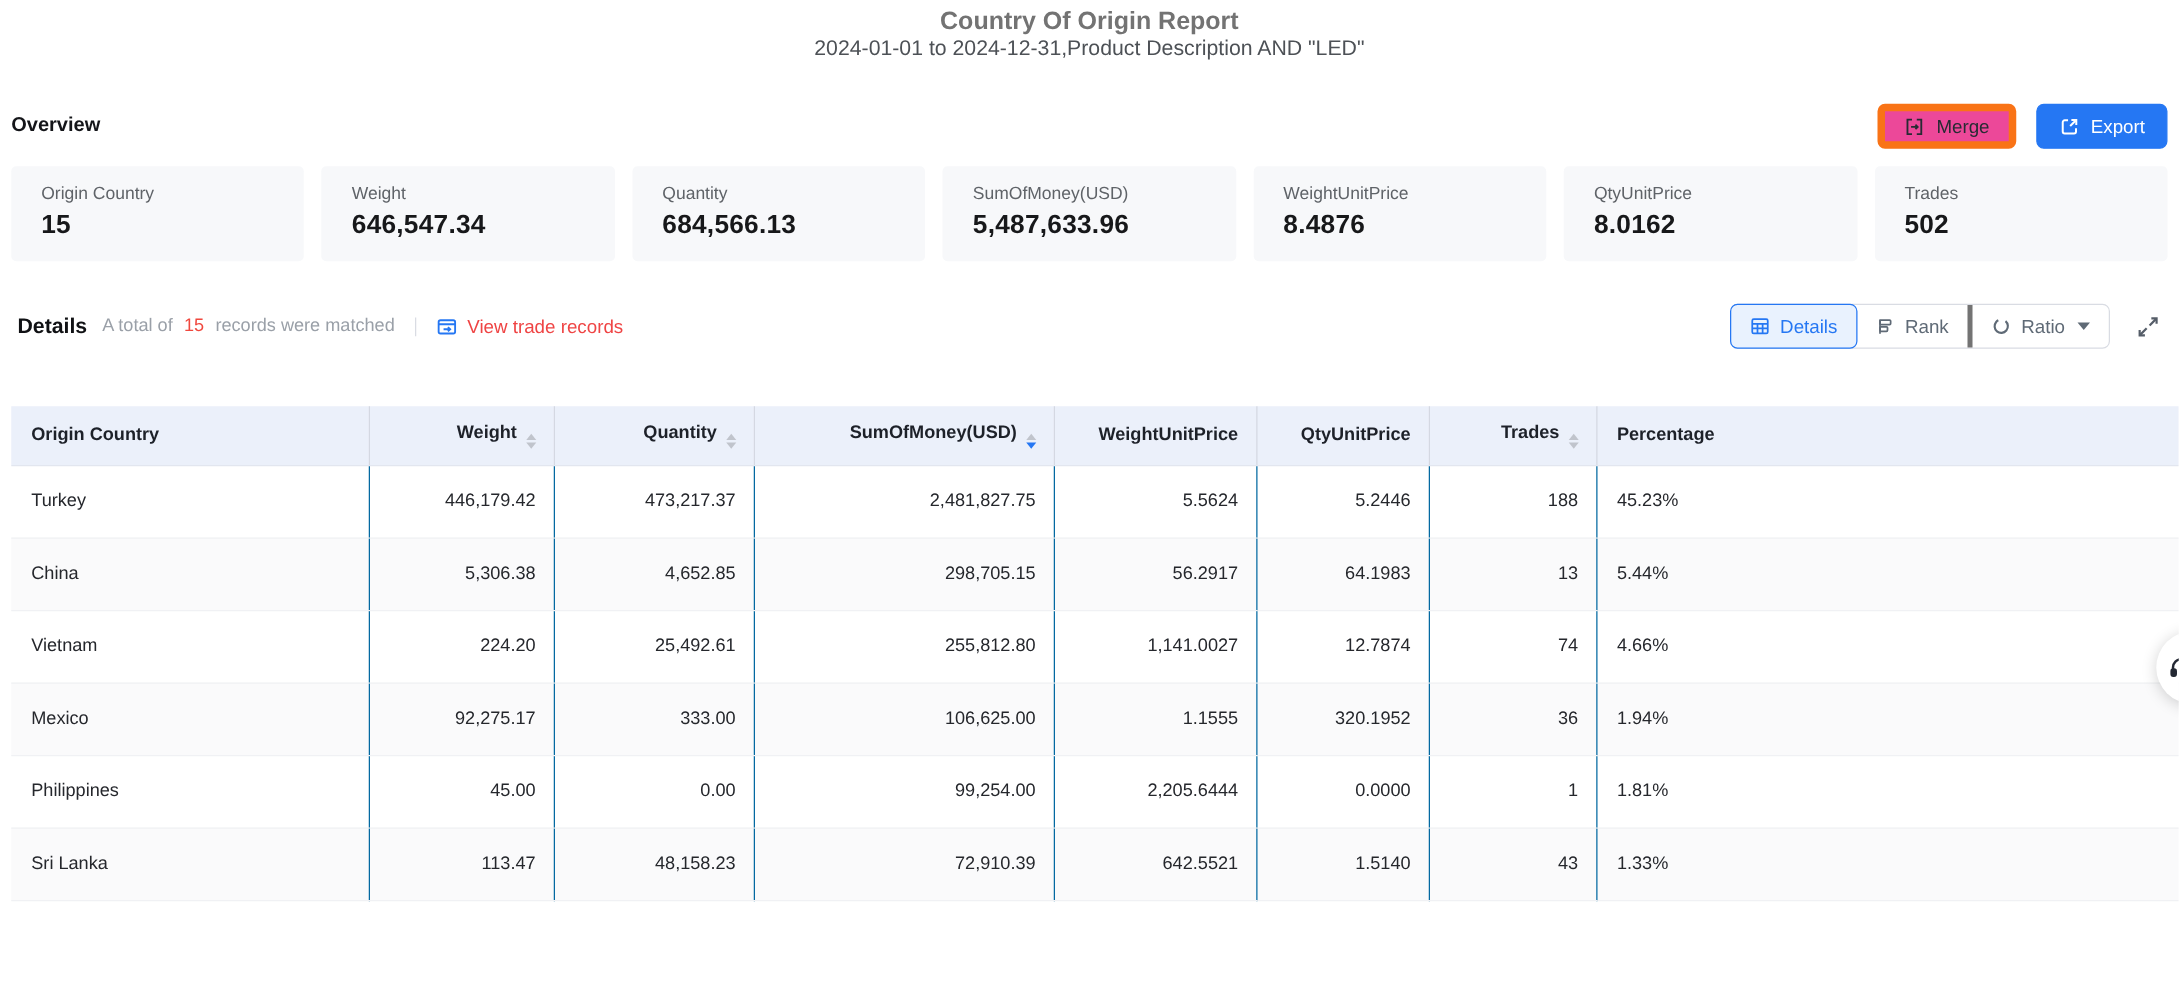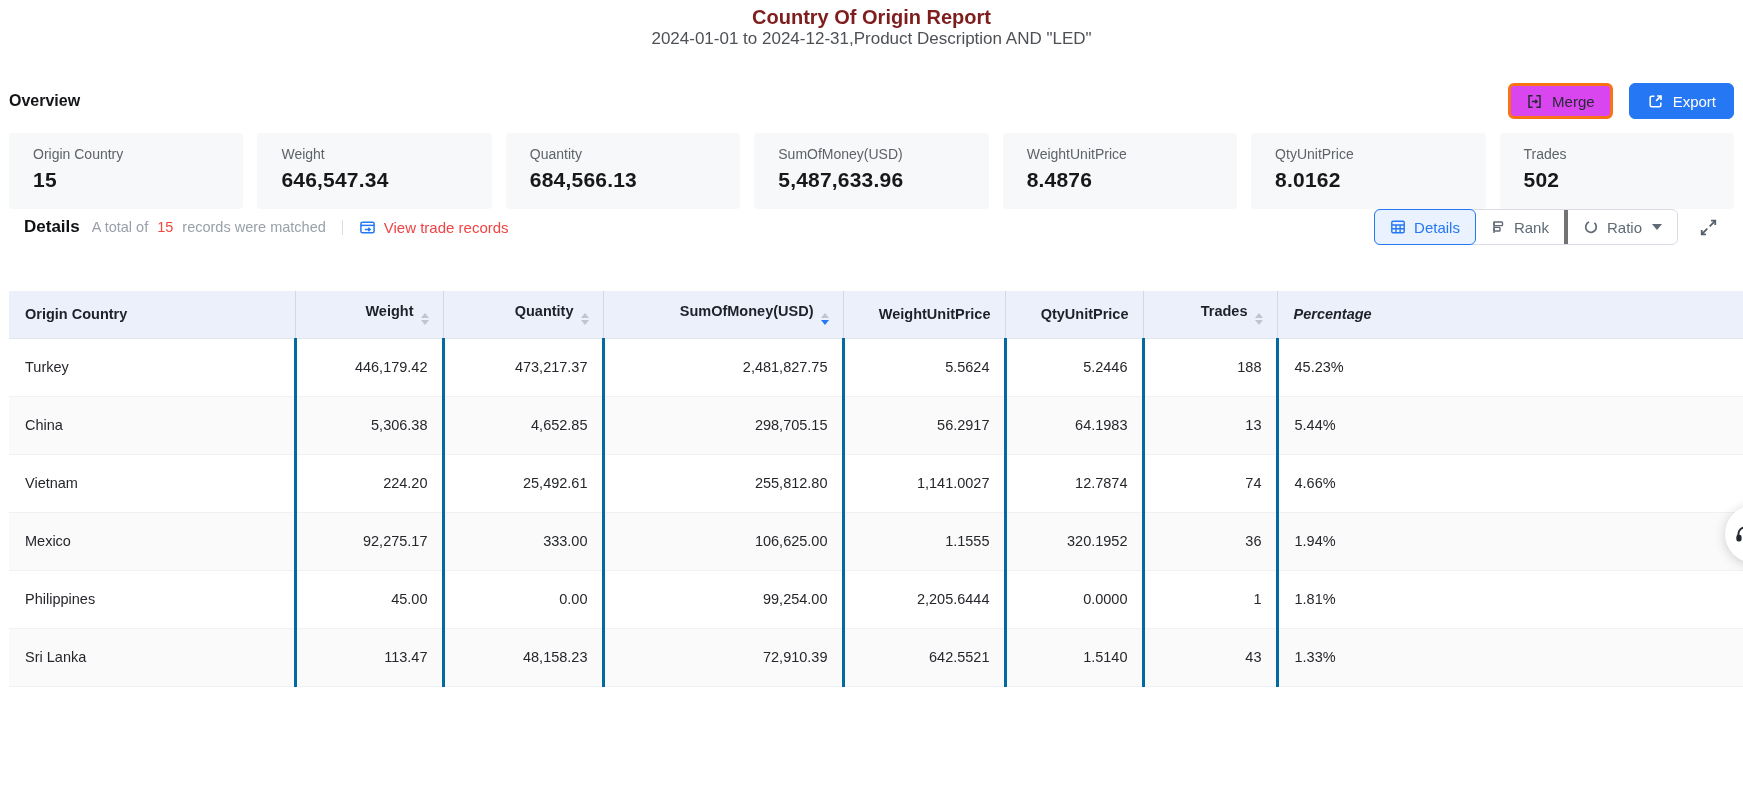--- a/index.html
+++ b/index.html
@@ -1,41 +1,41 @@
 <!DOCTYPE html>
 <html><head>
 <meta charset="utf-8">
 <style>
   * { box-sizing: border-box; margin: 0; padding: 0; }
   html,body { width:1743px; height:785px; overflow:hidden; background:#fff;
     font-family:"Liberation Sans", sans-serif; position:relative; }
 
   
-  .report-title { text-align:center; padding-top:6px; font-size:20px; font-weight:600; color:#7f1d1d; }
+  .report-title { text-align:center; padding-top:6px; font-size:20px; font-weight:600; color:#737373; }
   .report-subtitle { text-align:center; font-size:17px; color:#4d5156; }
 
   
   .overview-head { display:flex; justify-content:space-between; align-items:center;
     padding:0 9px; margin-top:30px; height:44px; }
   .overview-label { font-size:16px; font-weight:700; color:#141519; }
   .head-btns { display:flex; gap:16px; align-items:center; }
   .btn { height:36px; display:inline-flex; align-items:center; gap:9px; border-radius:6px;
     font-size:15px; padding:0 15px; cursor:pointer; white-space:nowrap; }
-  .btn-merge { background:#d946ef; border:3px solid #f97316; color:#272b33;justify-content:center; }
+  .btn-merge { background:#ec4899; border:6px solid #f97316; color:#272b33;justify-content:center; }
   .btn-export { background:#2577F3; border:1px solid #2577F3; color:#fff; padding:0 17px; }
 
   
   .cards-row { display:flex; gap:14px; padding:0 9px; margin-top:10px; }
   .card { flex:1 1 0; background:#f7f8fa; border-radius:4px; height:76px; padding:13px 24px; }
   .card-label { font-size:14px; color:#5f6368; }
   .card-value { font-size:21px; font-weight:700; color:#17181a; margin-top:6px; letter-spacing:.2px; }
 
   
   .details-bar { display:flex; justify-content:space-between; align-items:center;
-    padding:0 24px; height:36px; }
+    padding:0 14px; margin-top:34px; height:36px; }
   .details-left { display:flex; align-items:center; }
   .details-label { font-size:17px; font-weight:700; color:#101114; margin-right:12px; }
   .match-text { font-size:14.5px; color:#9aa0a8; }
   .match-count { color:#f0483e; margin:0 9px; }
   .v-divider { width:1px; height:15px; background:#d9dce3; margin:0 16px; }
   .trade-link { color:#ef4444; font-size:15px; display:inline-flex; align-items:center; gap:8px; cursor:pointer; }
 
   .details-right { display:flex; align-items:center; }
   .tab-group { display:flex; align-items:stretch; border:1px solid #d9dce3; border-radius:6px; height:36px; background:#fff; }
   .tab { display:flex; align-items:center; gap:8px; padding:0 15px; font-size:15px; color:#5f6a76; cursor:pointer; white-space:nowrap; }
@@ -44,23 +44,23 @@
   .tab.active + .tab { border-left:none; }
   .chev { width:0; height:0; border-left:5px solid transparent; border-right:5px solid transparent;
     border-top:6px solid #5f6a76; margin-left:2px; }
   .fullscreen-btn { margin-left:20px; color:#555d68; cursor:pointer; display:flex; align-items:center; }
 
   
   .table-wrap { margin:46px 0 0 9px; }
   table { width:100%; border-collapse:collapse; table-layout:fixed; }
   th { height:47px; background:#ebf0fa; font-weight:700; font-size:14.5px; color:#1d2129;
     border-right:1px solid #d4d8e2; border-bottom:1px solid #e2e6ef; white-space:nowrap; }
-  th:last-child { border-right:none;font-style:italic; }
+  th:last-child { border-right:none; }
   td { height:58px; font-size:14.5px; color:#25272c; border-bottom:1px solid #f0f1f4;
-    border-right:3px solid #0369a1; white-space:nowrap; }
+    border-right:1px solid #0369a1; white-space:nowrap; }
   td:last-child { border-right:none; }
   tbody tr:nth-child(even) td { background:#fafafb; }
   .align-left { text-align:left; padding-left:16px; }
   .align-right { text-align:right; padding-right:14px; }
 
   .sorter { display:inline-flex; flex-direction:column; gap:2px; margin-left:7px; vertical-align:-2px; cursor:pointer; }
   .caret-up { width:0; height:0; border-left:4.5px solid transparent; border-right:4.5px solid transparent;
     border-bottom:5.5px solid #c0c4cc; }
   .caret-down { width:0; height:0; border-left:4.5px solid transparent; border-right:4.5px solid transparent;
     border-top:5.5px solid #c0c4cc; }

